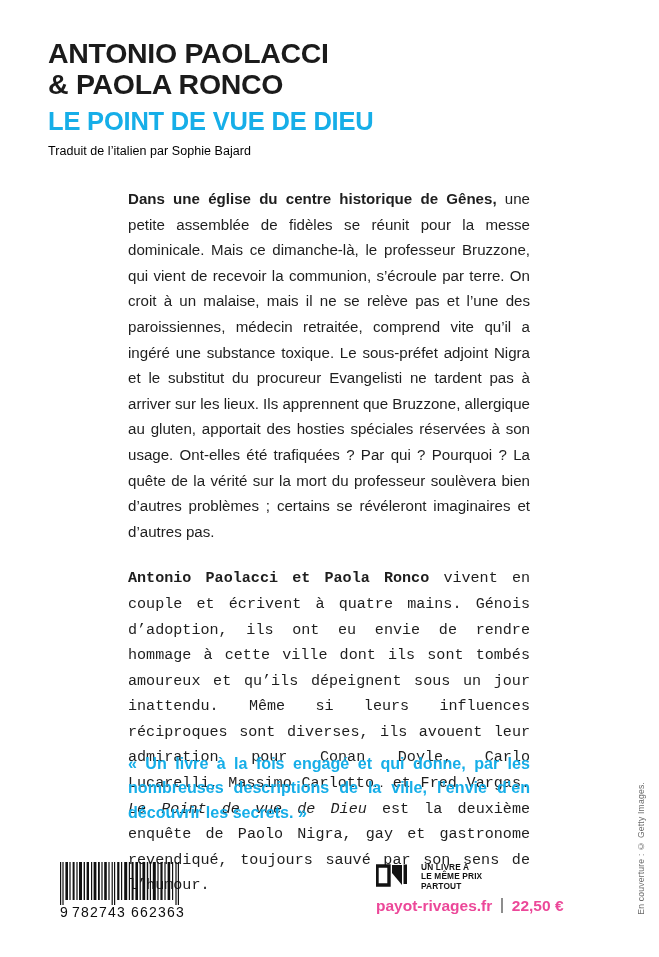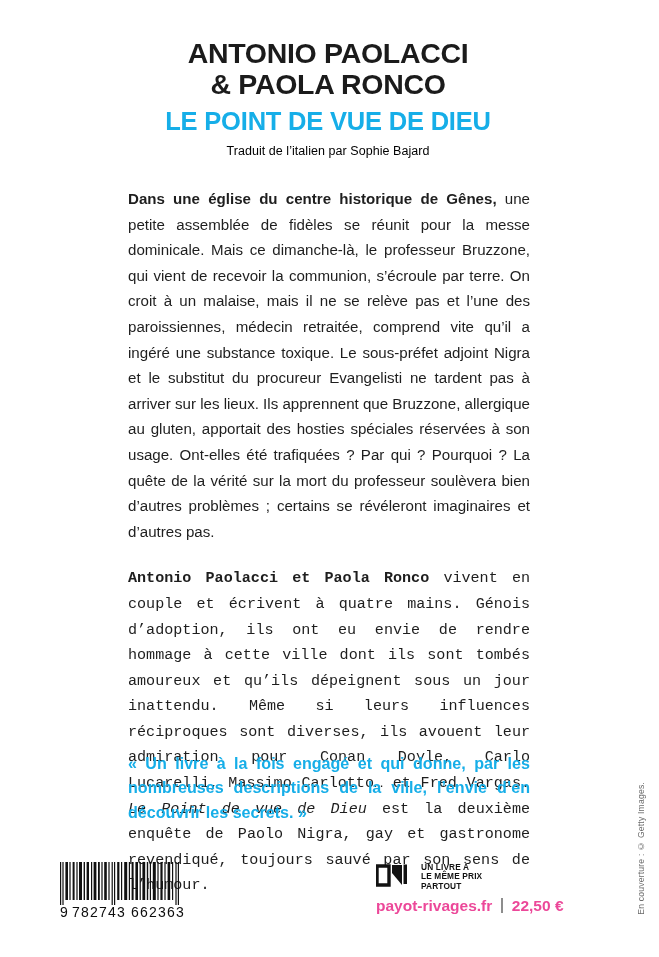--- a/index.html
+++ b/index.html
@@ -21,21 +21,20 @@
     inset: 0;
     background: #ffffff;
   }
 
   
   .header {
     position: absolute;
     left: 48px;
     top: 38px;
     width: 560px;
-    text-align: center;
   }
   .author-line {
     font-weight: 700;
     font-size: 28.5px;
     line-height: 31px;
     letter-spacing: -0.3px;
     color: #1b1b1b;
     text-transform: uppercase;
     white-space: nowrap;
   }

